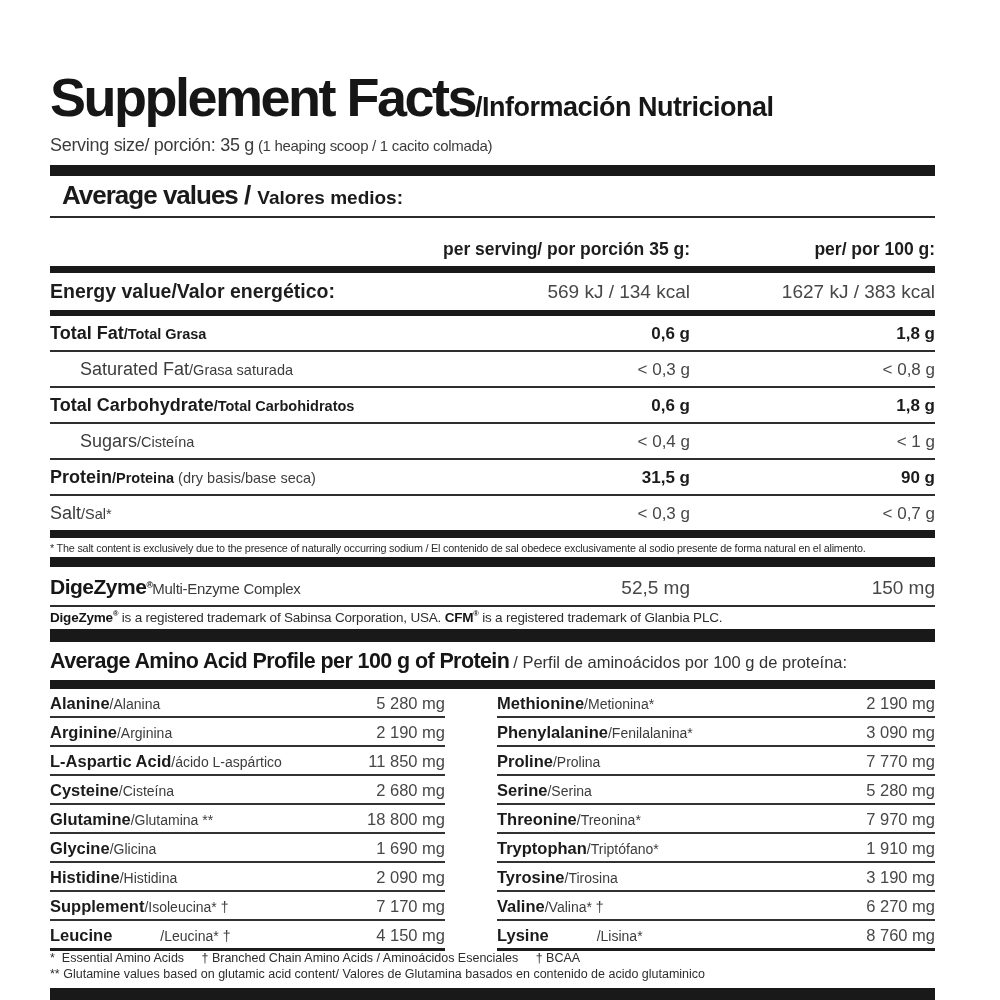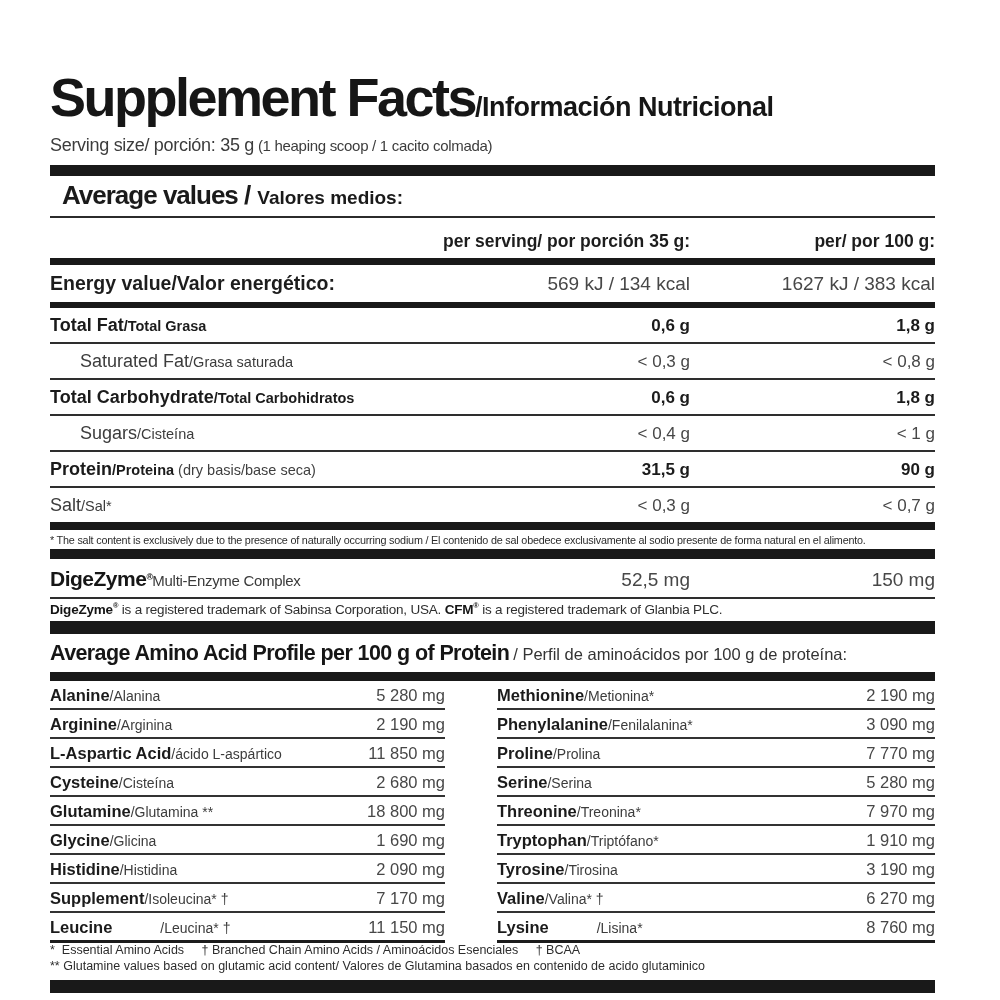--- a/index.html
+++ b/index.html
@@ -27,21 +27,21 @@
   .bar-top { margin-top:9px; }
 
   
   .avg-row { display:flex; align-items:baseline; gap:7px; margin-top:4px; padding-bottom:5px;margin-left:12px; }
   .avg-en { font-size:26px; font-weight:bold; color:#1a1a1a; letter-spacing:-1px; }
   .avg-es { font-size:19px; font-weight:bold; color:#1a1a1a; }
 
   
   .ngrid { display:grid; grid-template-columns:minmax(0,1fr) 300px 245px; align-items:baseline; }
   .ngrid .c2, .ngrid .c3 { text-align:right; white-space:nowrap; }
-  .colhead { padding:13px 0 6px 0; }
+  .colhead { padding:21px 0 6px 0; }
   .colhead .c2, .colhead .c3 { font-size:17.5px; font-weight:bold; color:#1d1d1d; }
 
   .energy { padding:7px 0; }
   .energy .n-en, .energy .n-es { font-size:19.5px; font-weight:bold; color:#1d1d1d; }
   .energy .c2, .energy .c3 { font-size:19px; color:#474747; }
 
   .nrow { padding:7px 0 6px 0; white-space:nowrap; }
   .nrow + .nrow { border-top:2px solid #2e2e2e; }
   .n-en { font-size:18px; } .n-es { font-size:14.5px; } .n-note { font-size:14.5px; color:#3f3f3f; }
   .nrow .c2, .nrow .c3 { font-size:17px; color:#474747; }
@@ -206,21 +206,21 @@
         <span class="a-val">2 090 mg</span>
       </div>
         <div class="arow">
         <span class="a-en">Supplement</span>
           <span class="a-es">/Isoleucina* †</span>
         <span class="a-val">7 170 mg</span>
       </div>
         <div class="arow">
         <span class="a-en">Leucine</span>
           <span class="a-es">/Leucina* †</span>
-        <span class="a-val">11 150 mg</span>
+        <span class="a-val">4 150 mg</span>
       </div>
       </div>
     <div class="atable right">
 
     <div class="arow">
         <span class="a-en">Methionine</span>
           <span class="a-es">/Metionina*</span>
         <span class="a-val">2 190 mg</span>
       </div>
         <div class="arow">

